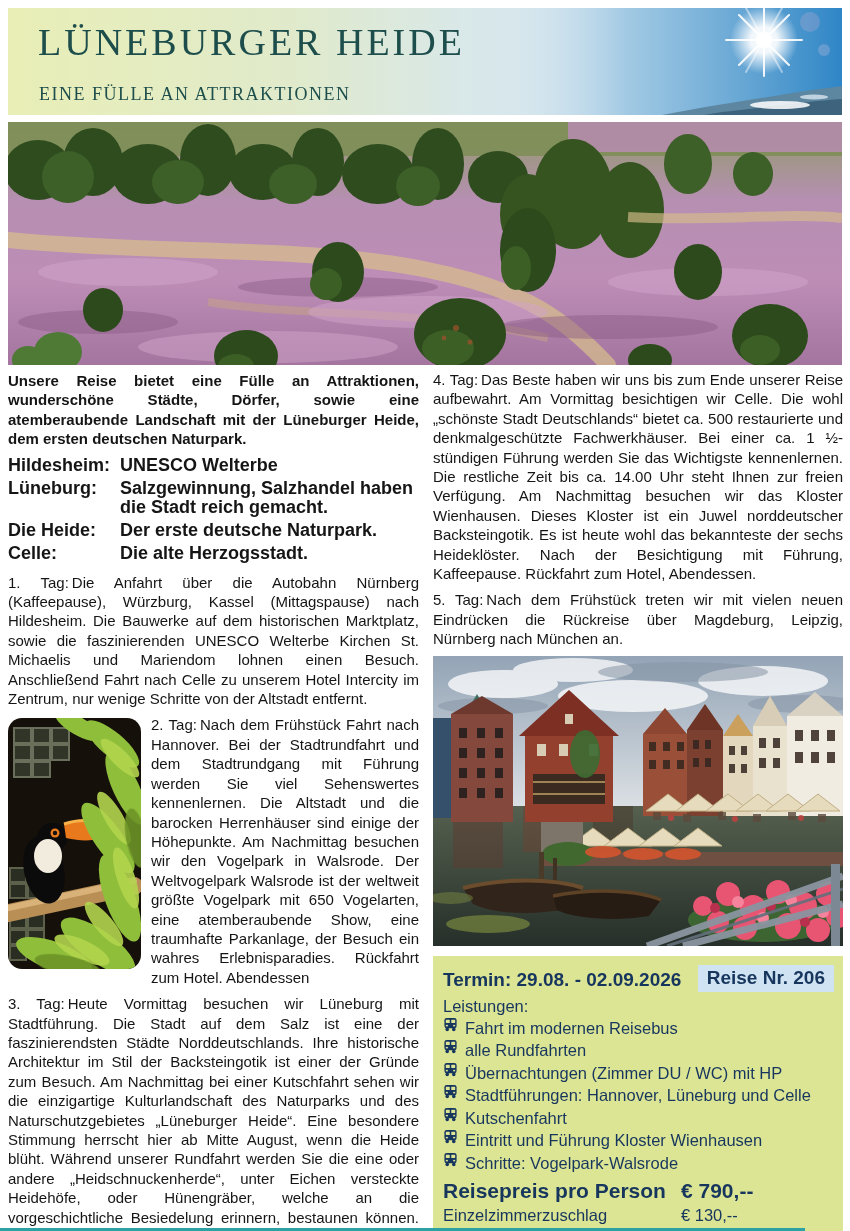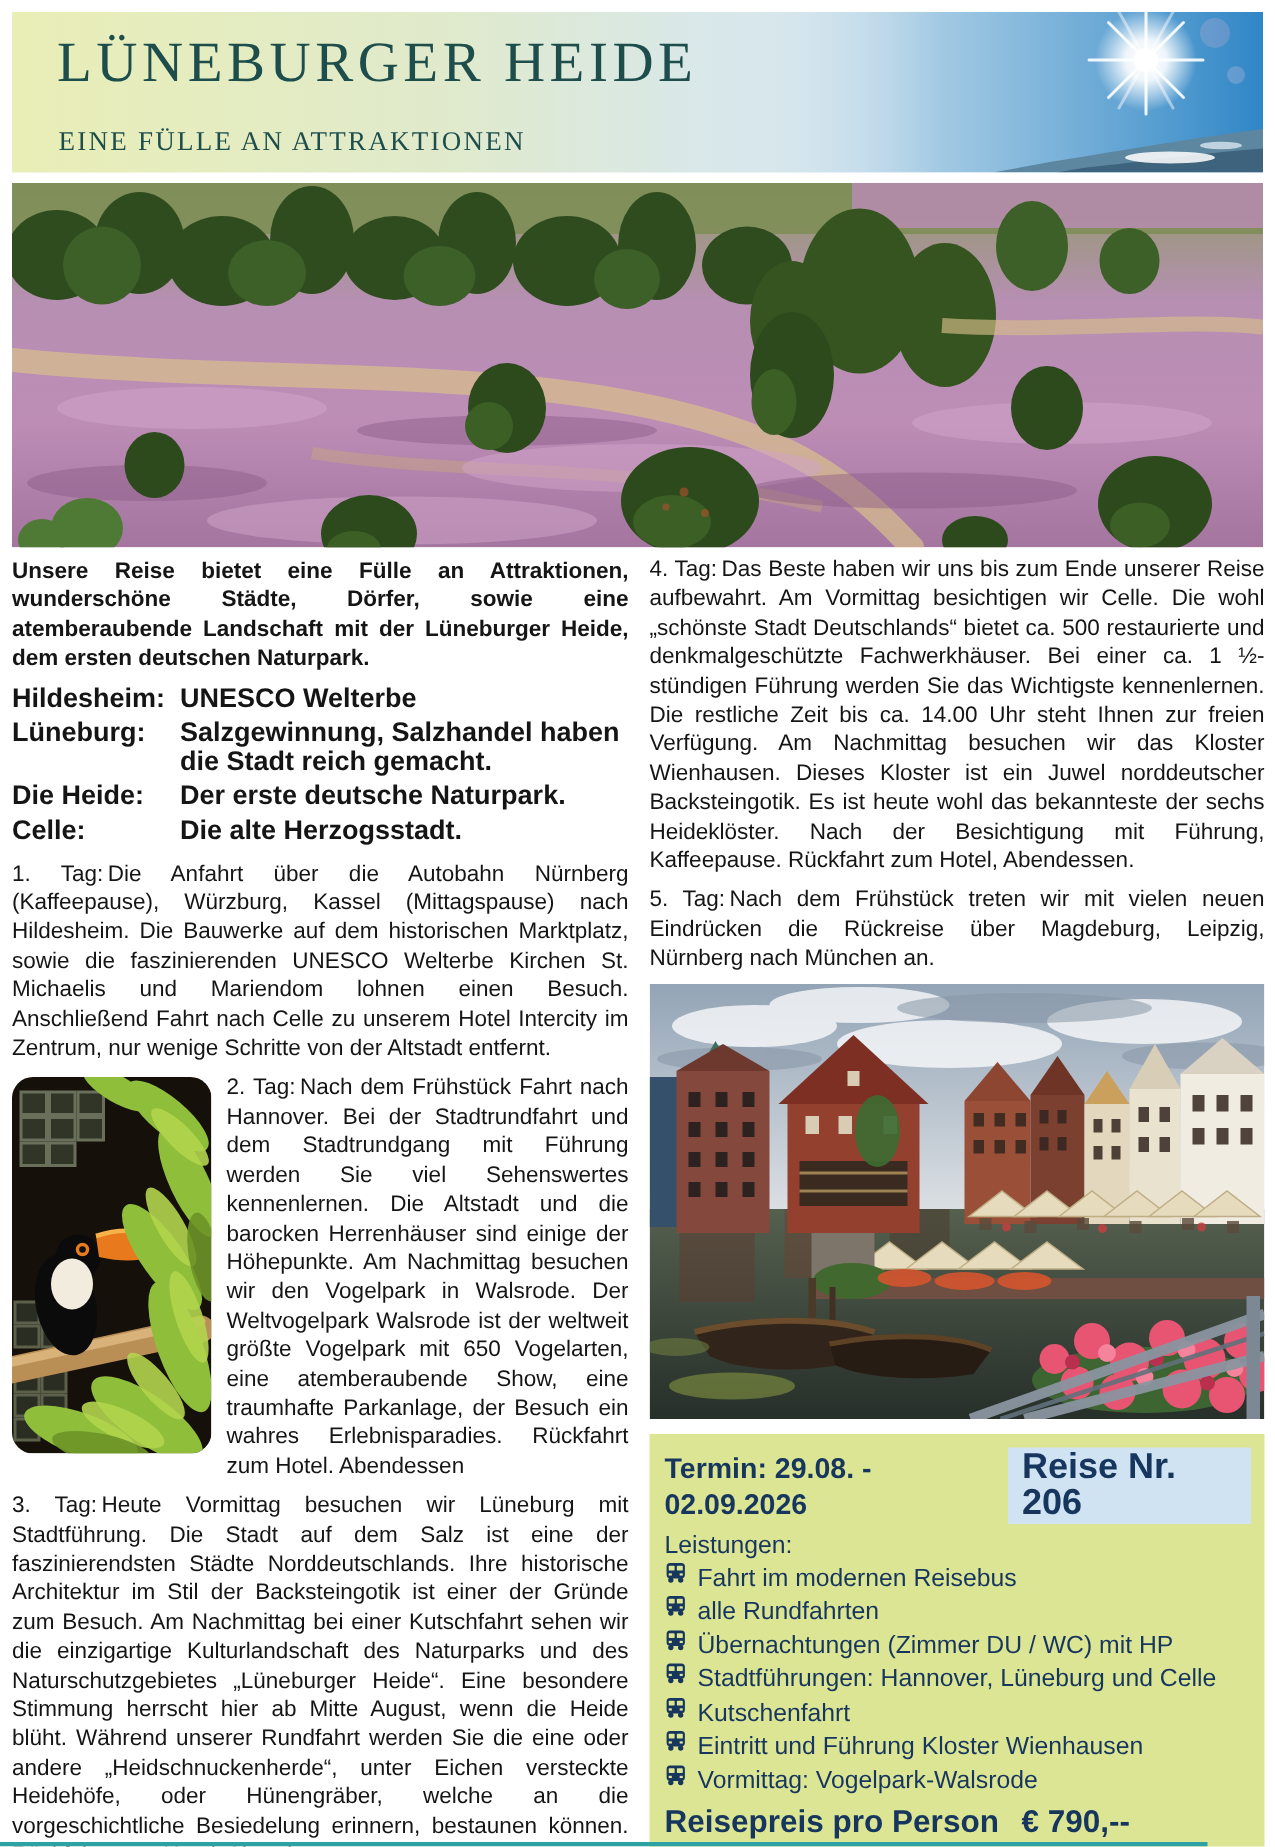--- a/index.html
+++ b/index.html
@@ -36,21 +36,21 @@
   .toucan{float:left;width:133px;height:251px;border-radius:14px;overflow:hidden;margin:3px 10px 2px 0;}
   .toucan svg{display:block;}
 
   .lb-photo{width:410px;height:290px;margin:2px 0 10px 0;overflow:hidden;}
   .lb-photo svg{display:block;}
 
   
   .pricebox{background:#dce594;width:410px;box-sizing:border-box;padding:9px 9px 10px 10px;}
   .termin-row{display:flex;justify-content:space-between;align-items:flex-end;margin-bottom:3px;}
   .termin{color:#17365e;font-weight:bold;font-size:19px;line-height:24px;}
-  .badge{background:#cfe3f2;color:#17365e;font-weight:bold;font-size:24px;line-height:24px;padding:1px 9px 2px 9px;}
+  .badge{background:#cfe3f2;color:#17365e;font-weight:bold;font-size:19px;line-height:24px;padding:1px 9px 2px 9px;}
   .leistungen-label{color:#17365e;font-size:16.5px;line-height:22px;}
   ul.leistungen{list-style:none;margin:0;padding:0;}
   ul.leistungen li{display:flex;align-items:flex-start;gap:7px;color:#17365e;font-size:16.5px;line-height:22.5px;}
   .bus{width:15px;height:15px;flex:none;}
   .price-row{display:flex;align-items:baseline;color:#17365e;font-weight:bold;font-size:21px;line-height:27px;margin-top:3px;}
   .price-label{width:238px;flex:none;}
   .sur-row{display:flex;align-items:baseline;color:#17365e;font-size:16.5px;line-height:22px;}
   .sur-label{width:238px;flex:none;}
 
   .bottom-line{position:absolute;left:0;bottom:0;width:805px;height:3px;background:#2da2a2;}
@@ -523,21 +523,21 @@
         <li>
           <svg class="bus" viewBox="0 0 16 16">
               <rect x="1.5" y="1" width="13" height="11" rx="2.5" fill="#17365e"></rect>
               <rect x="3" y="3" width="4.2" height="3.4" rx="0.6" fill="#dce594"></rect>
               <rect x="8.8" y="3" width="4.2" height="3.4" rx="0.6" fill="#dce594"></rect>
               <rect x="3" y="8.4" width="2.2" height="1.6" fill="#dce594"></rect>
               <rect x="10.8" y="8.4" width="2.2" height="1.6" fill="#dce594"></rect>
               <circle cx="4.5" cy="13.2" r="1.9" fill="#17365e"></circle>
               <circle cx="11.5" cy="13.2" r="1.9" fill="#17365e"></circle>
             </svg>
-          <span>Vormittag: Vogelpark-Walsrode</span>
+          <span>Schritte: Vogelpark-Walsrode</span>
         </li>
       </ul>
       <div class="price-row">
         <span class="price-label">Reisepreis pro Person</span>
         <span class="price-value">€ 790,--</span>
       </div>
       <div class="sur-row">
         <span class="sur-label">Einzelzimmerzuschlag</span>
         <span class="sur-value">€ 130,--</span>
       </div>

